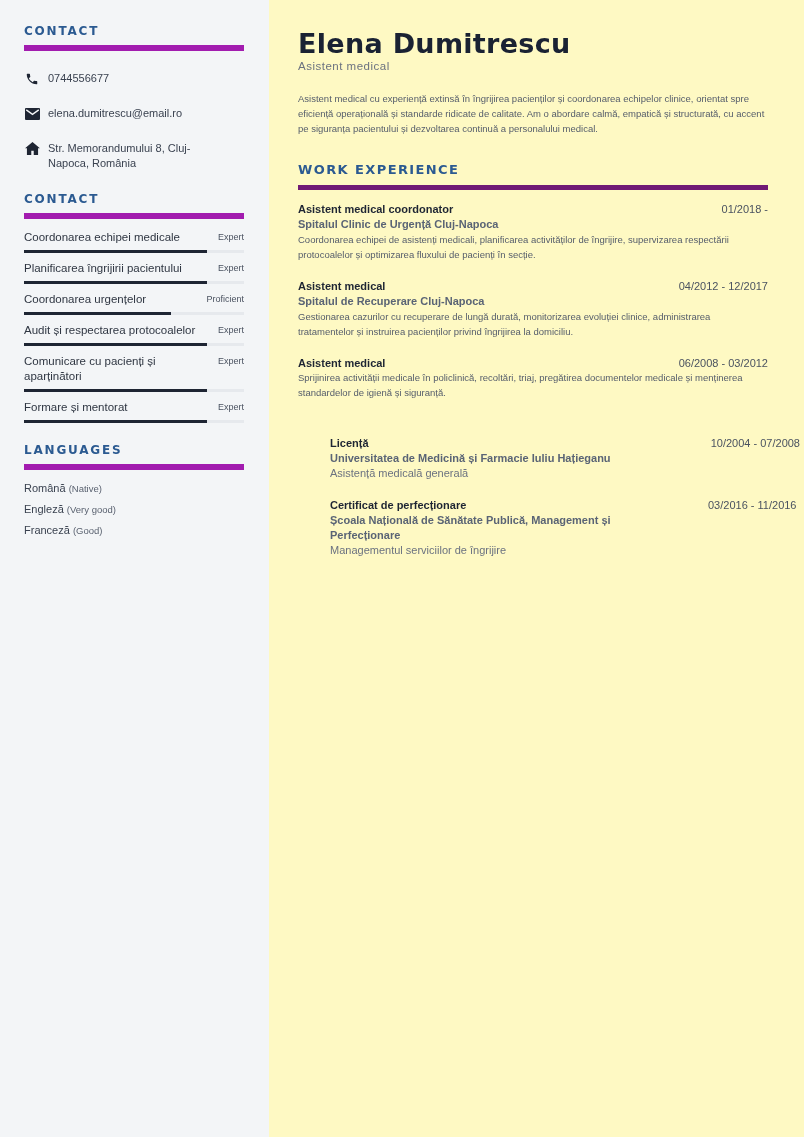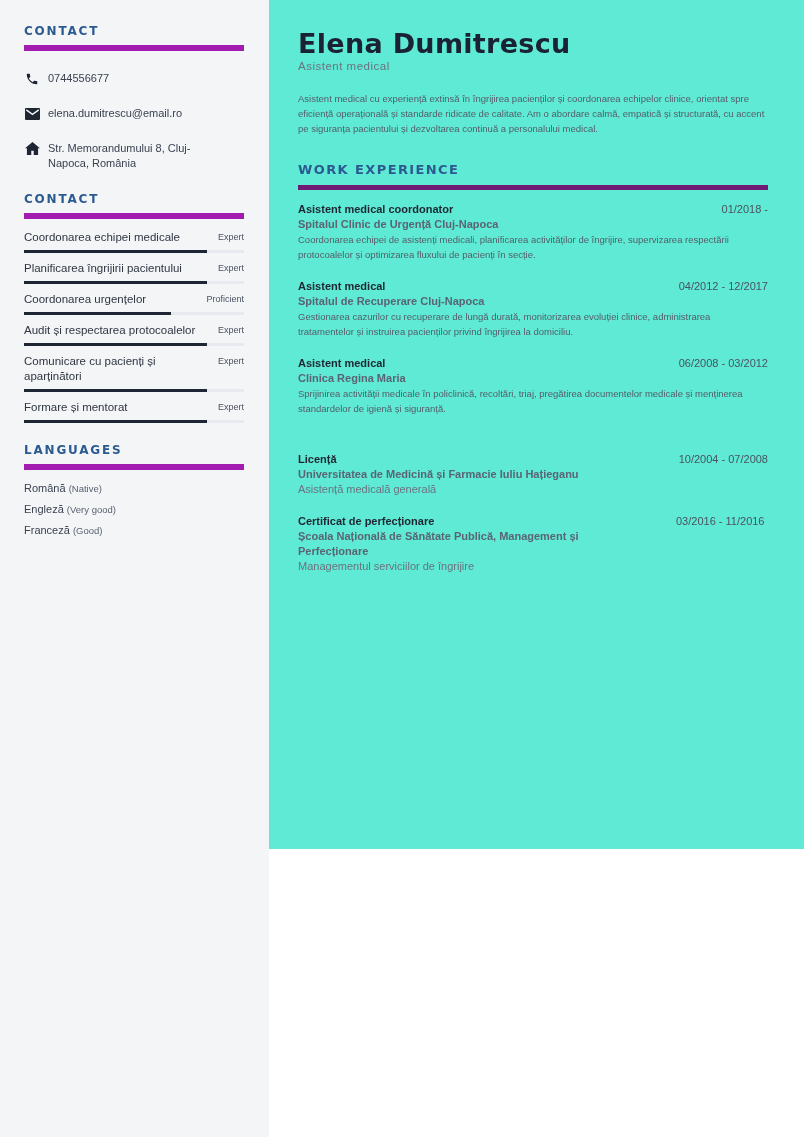--- a/index.html
+++ b/index.html
@@ -1,19 +1,19 @@
 <!DOCTYPE html>
 <html><head>
 <meta charset="utf-8">
 <style>
   * { box-sizing: border-box; margin: 0; padding: 0; }
   html, body { width: 804px; height: 1137px; background: #ffffff; }
   body { font-family: "Liberation Sans", "DejaVu Sans", sans-serif; color: #2d3748; position: relative; overflow: hidden; }
   .sidebar { position: absolute; left: 0; top: 0; width: 269px; height: 1137px; background: #f3f5f7; padding: 24px 24px 0 24px; }
-  .main { position: absolute; left: 269px; top: 0; width: 535px; height: 849px; background: #5eead4; padding: 28px 36px 0 29px; }
+  .main { position: absolute; left: 269px; top: 0; width: 535px; height: 1137px; background: #fef9c3; padding: 28px 36px 0 29px; }
 
   .side-heading { font-family: "DejaVu Sans", sans-serif; font-weight: bold; font-size: 12px; letter-spacing: 1.8px; color: #2b5a91; padding-bottom: 7px; border-bottom: 6px solid #a21caf; margin-bottom: 11px; width: 220px; }
   .contact-row { display: flex; align-items: flex-start; font-size: 11px; color: #3a4250; margin-bottom: 8px; line-height: 15px; margin-top: 20px; }
   .contact-row .ic { width: 16px; height: 15px; margin-right: 8px; flex-shrink: 0; display: flex; align-items: center; justify-content: center; }
   .contact-row .txt { width: 170px; }
 
   .skills { margin-top: 21px; }
   .skill { width: 220px; margin-bottom: 8px; }
   .skill-top { display: flex; justify-content: space-between; align-items: flex-start; }
   .skill-name { font-size: 11.5px; color: #2f3642; line-height: 15px; max-width: 188px; }
@@ -32,21 +32,21 @@
   .main-heading { font-family: "DejaVu Sans", sans-serif; font-weight: bold; font-size: 13px; letter-spacing: 1.4px; color: #2b5a91; padding-bottom: 8px; border-bottom: 5px solid #701a75; margin-bottom: 12px; width: 470px; }
   .work { margin-top: 26px; }
   .entry { width: 470px; margin-bottom: 17px; }
   .entry-top { display: flex; justify-content: space-between; }
   .entry-title { font-size: 11px; font-weight: bold; color: #1e2533; line-height: 14px; }
   .entry-date { font-size: 11px; color: #4a5260; line-height: 14px; white-space: nowrap; }
   .entry-org { font-size: 11px; font-weight: bold; color: #5a6475; line-height: 16px; }
   .entry-desc { font-size: 9.5px; color: #555d6b; line-height: 15px; }
 
   .education { margin-top: 36px; }
-  .edu { width: 470px; margin-bottom: 17px; display: flex; justify-content: space-between; }
+  .edu { width: 470px; margin-bottom: 17px; display: flex; justify-content: space-between; margin-left: 32px; }
   .edu-left { width: 370px; }
   .edu-title { font-size: 11px; font-weight: bold; color: #1e2533; line-height: 15px; }
   .edu-school { font-size: 11px; font-weight: bold; color: #5a6475; line-height: 15px; }
   .edu-field { font-size: 11px; color: #6b7280; line-height: 15px; }
   .edu-date { font-size: 11px; color: #4a5260; line-height: 15px; text-align: left; }
   .edu-date.narrow { width: 92px; }
 </style>
 </head>
 <body>
 
@@ -167,21 +167,20 @@
           <span class="entry-date">04/2012 - 12/2017</span>
         </div>
       <div class="entry-org">Spitalul de Recuperare Cluj-Napoca</div>
       <div class="entry-desc">Gestionarea cazurilor cu recuperare de lungă durată, monitorizarea evoluției clinice, administrarea tratamentelor și instruirea pacienților privind îngrijirea la domiciliu.</div>
     </div>
     <div class="entry">
       <div class="entry-top">
           <span class="entry-title">Asistent medical</span>
           <span class="entry-date">06/2008 - 03/2012</span>
         </div>
-      <div class="entry-org">Clinica Regina Maria</div>
       <div class="entry-desc">Sprijinirea activității medicale în policlinică, recoltări, triaj, pregătirea documentelor medicale și menținerea standardelor de igienă și siguranță.</div>
     </div>
   </div>
 
   <div class="education">
     <div class="edu">
       <div class="edu-left">
         <div class="edu-title">Licență</div>
         <div class="edu-school">Universitatea de Medicină și Farmacie Iuliu Hațieganu</div>
         <div class="edu-field">Asistență medicală generală</div>

